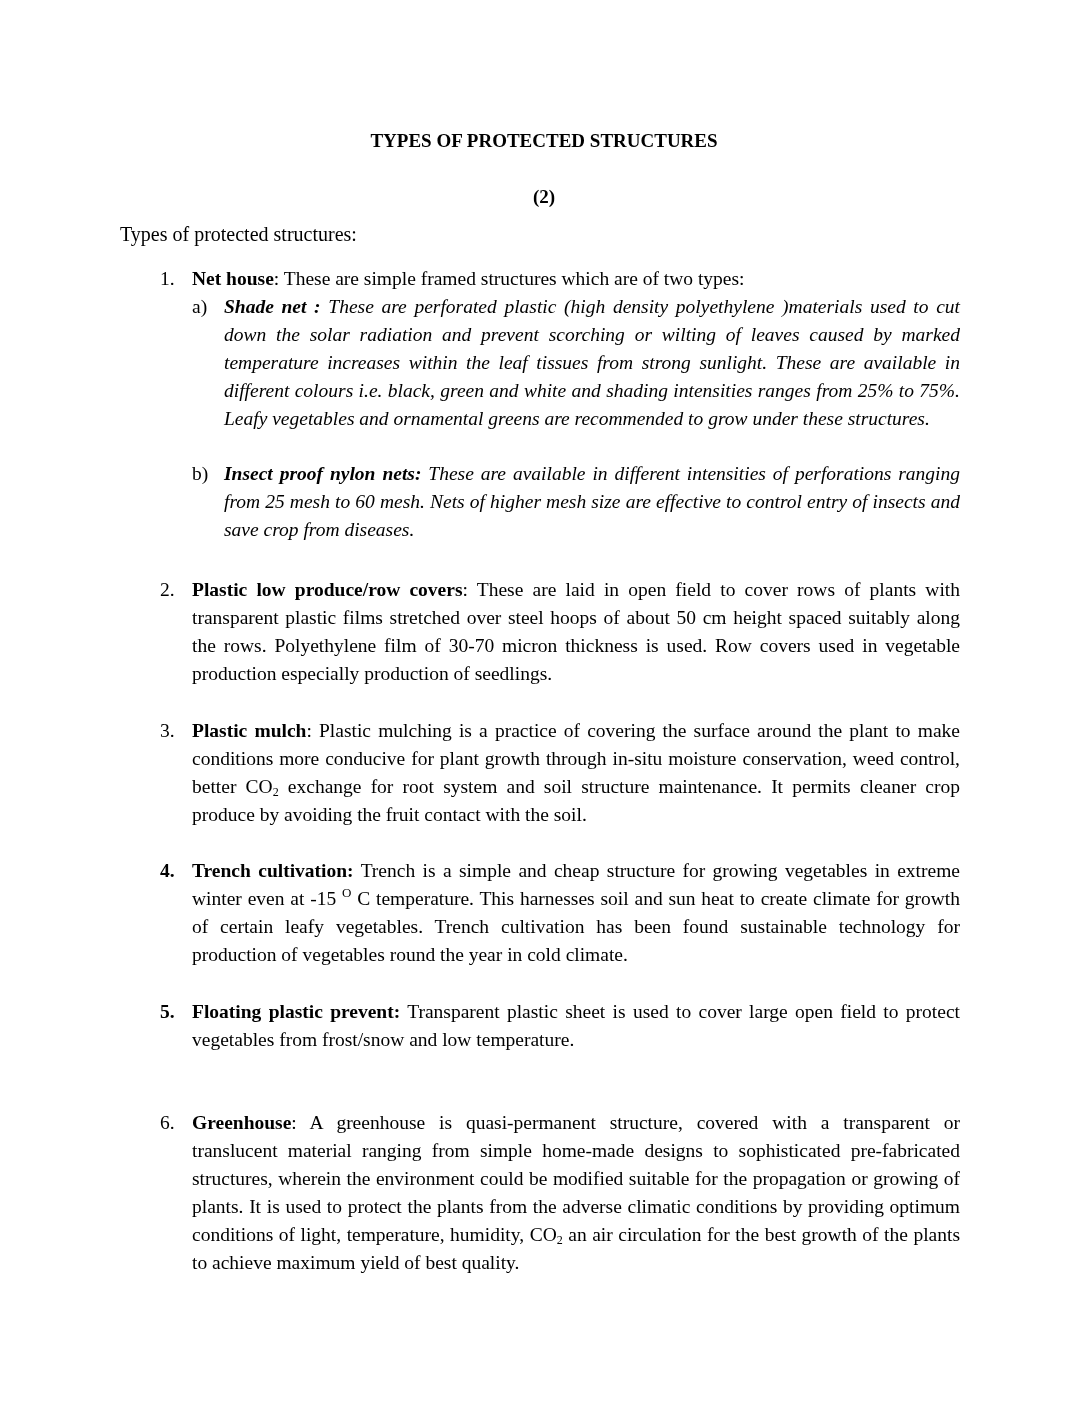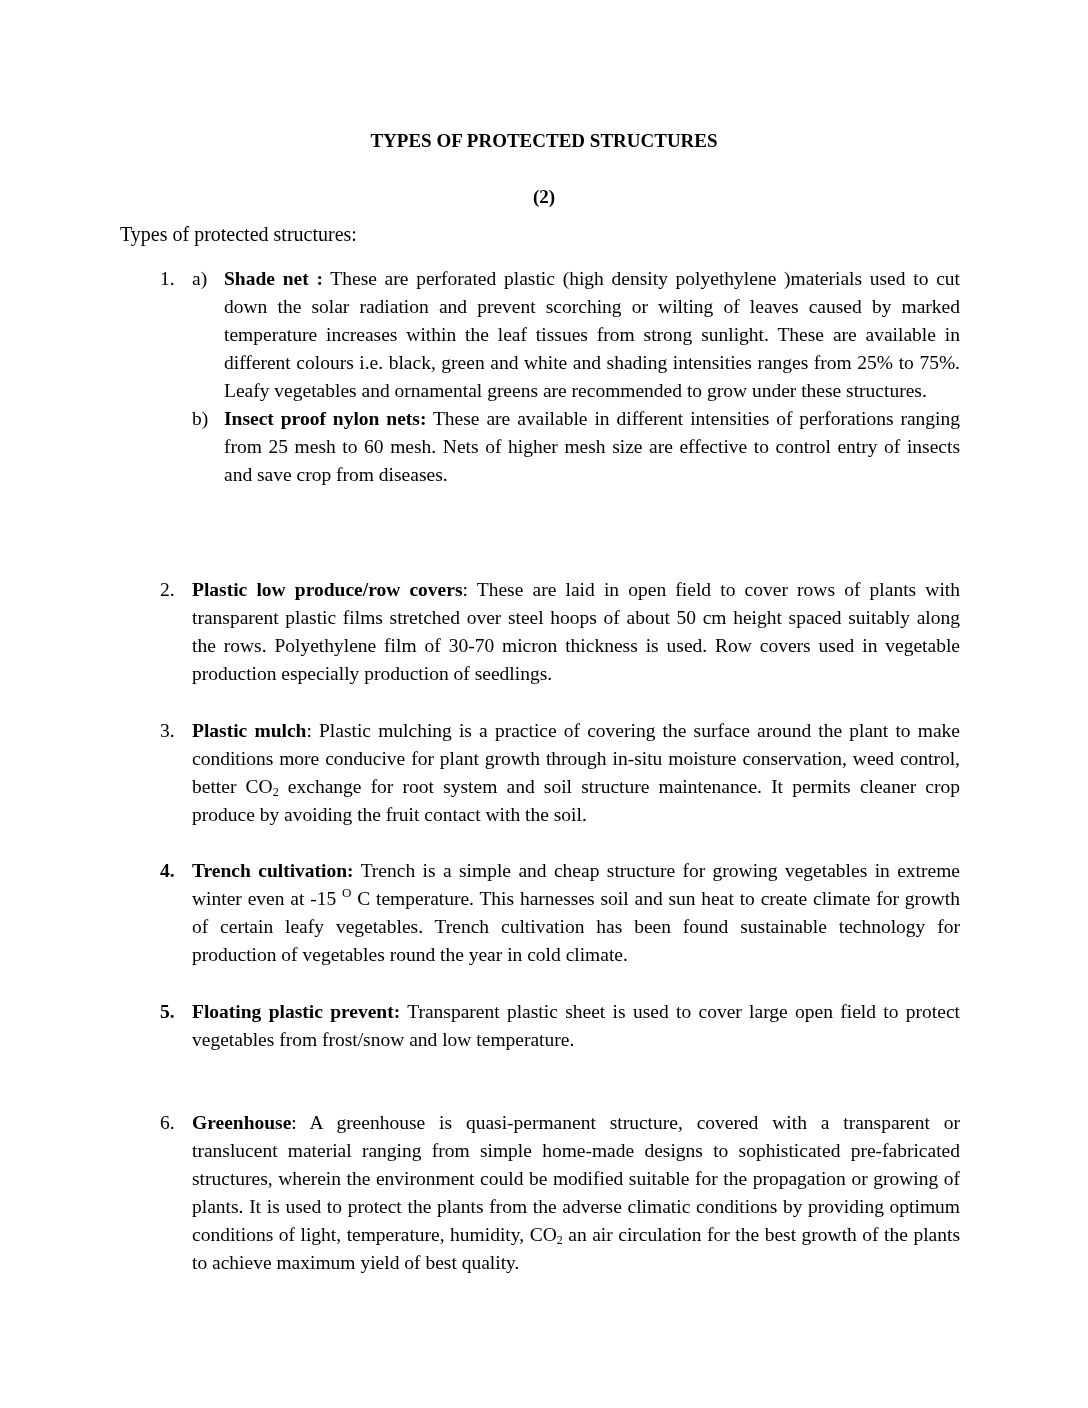--- a/index.html
+++ b/index.html
@@ -21,41 +21,42 @@
   .item {
     position: absolute; left: 160px; width: 800px; line-height: 28px;
   }
   .item .num { position: absolute; left: 0; top: 0; }
   .item .body { margin-left: 32px; text-align: justify; text-align-last: left; }
   .item .body b { font-weight: bold; }
   .sub {
     position: relative; margin-left: 32px; margin-top: 0;
   }
   .sub .letter { position: absolute; left: 0; top: 0; }
-  .sub .body { margin-left: 32px; }
+  .sub .body { margin-left: 32px; font-style: italic; }
   sub { font-size: 12px; vertical-align: -3px; line-height: 0; }
   sup { font-size: 13px; vertical-align: 8px; line-height: 0; }
   .n-bold { font-weight: bold; }
 </style>
 </head>
 <body>
 
 <div class="page-title">TYPES OF PROTECTED STRUCTURES</div>
 <div class="page-number">(2)</div>
 <div class="section-heading">Types of protected structures:</div>
 
 <div class="item" style="top:265px;">
   <span class="num">1.</span>
+  <div class="body"><b>Net house</b><span>: These are simple framed structures which are of two types:</span></div>
   <div class="sub">
     <span class="letter">a)</span>
     <div class="body" style="text-align: justify;"><b>Shade net :</b><span> These are perforated plastic (high density polyethylene )materials used to cut down the solar radiation and prevent scorching or wilting of leaves caused by marked temperature increases within the leaf tissues from strong sunlight. These are available in different colours i.e. black, green and white and shading intensities ranges from 25% to 75%. Leafy vegetables and ornamental greens are recommended to grow under these structures.</span></div>
   </div>
   <div class="sub">
     <span class="letter">b)</span>
-    <div class="body" style="text-align: justify;"><b>Insect proof nylon nets:</b><span> These are available in different intensities of perforations ranging from 25 mesh to 60 mesh. Nets of higher mesh size are effective to control entry of insects and save crop from diseases.</span></div>
+    <div class="body" style="text-align: justify; margin-top: 27px;"><b>Insect proof nylon nets:</b><span> These are available in different intensities of perforations ranging from 25 mesh to 60 mesh. Nets of higher mesh size are effective to control entry of insects and save crop from diseases.</span></div>
   </div>
 </div>
 
 <div class="item" style="top:576px;">
   <span class="num">2.</span>
   <div class="body"><b>Plastic low produce/row covers</b><span>: These are laid in open field to cover rows of plants with transparent plastic films stretched over steel hoops of about 50 cm height spaced suitably along the rows. Polyethylene film of 30-70 micron thickness is used. Row covers used in vegetable production especially production of seedlings.</span></div>
 </div>
 
 <div class="item" style="top:717px;">
   <span class="num">3.</span>

